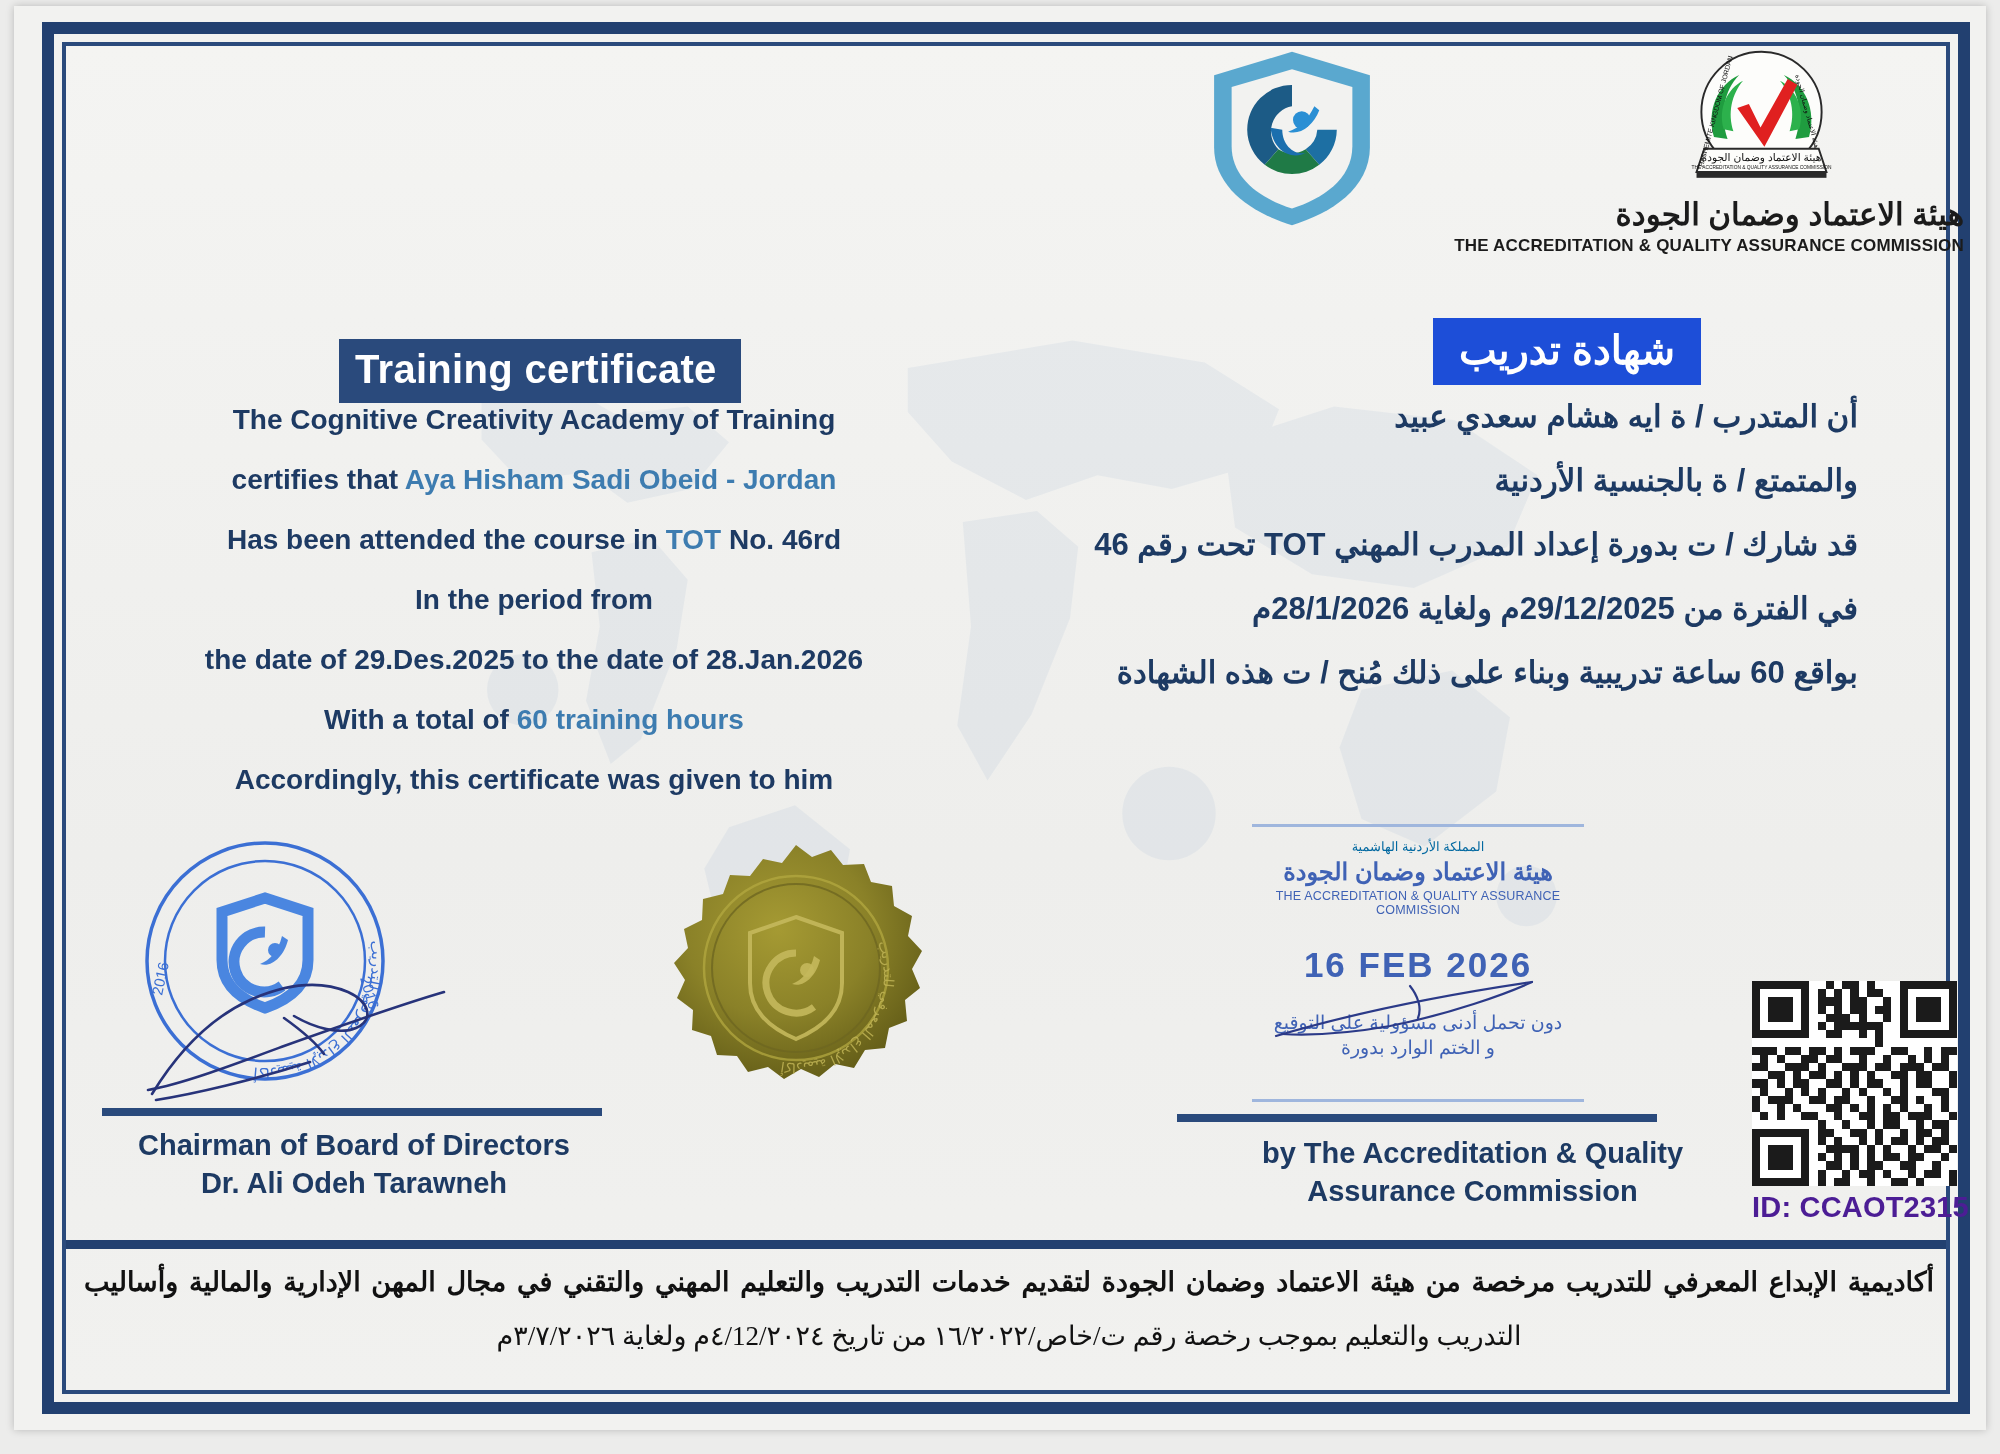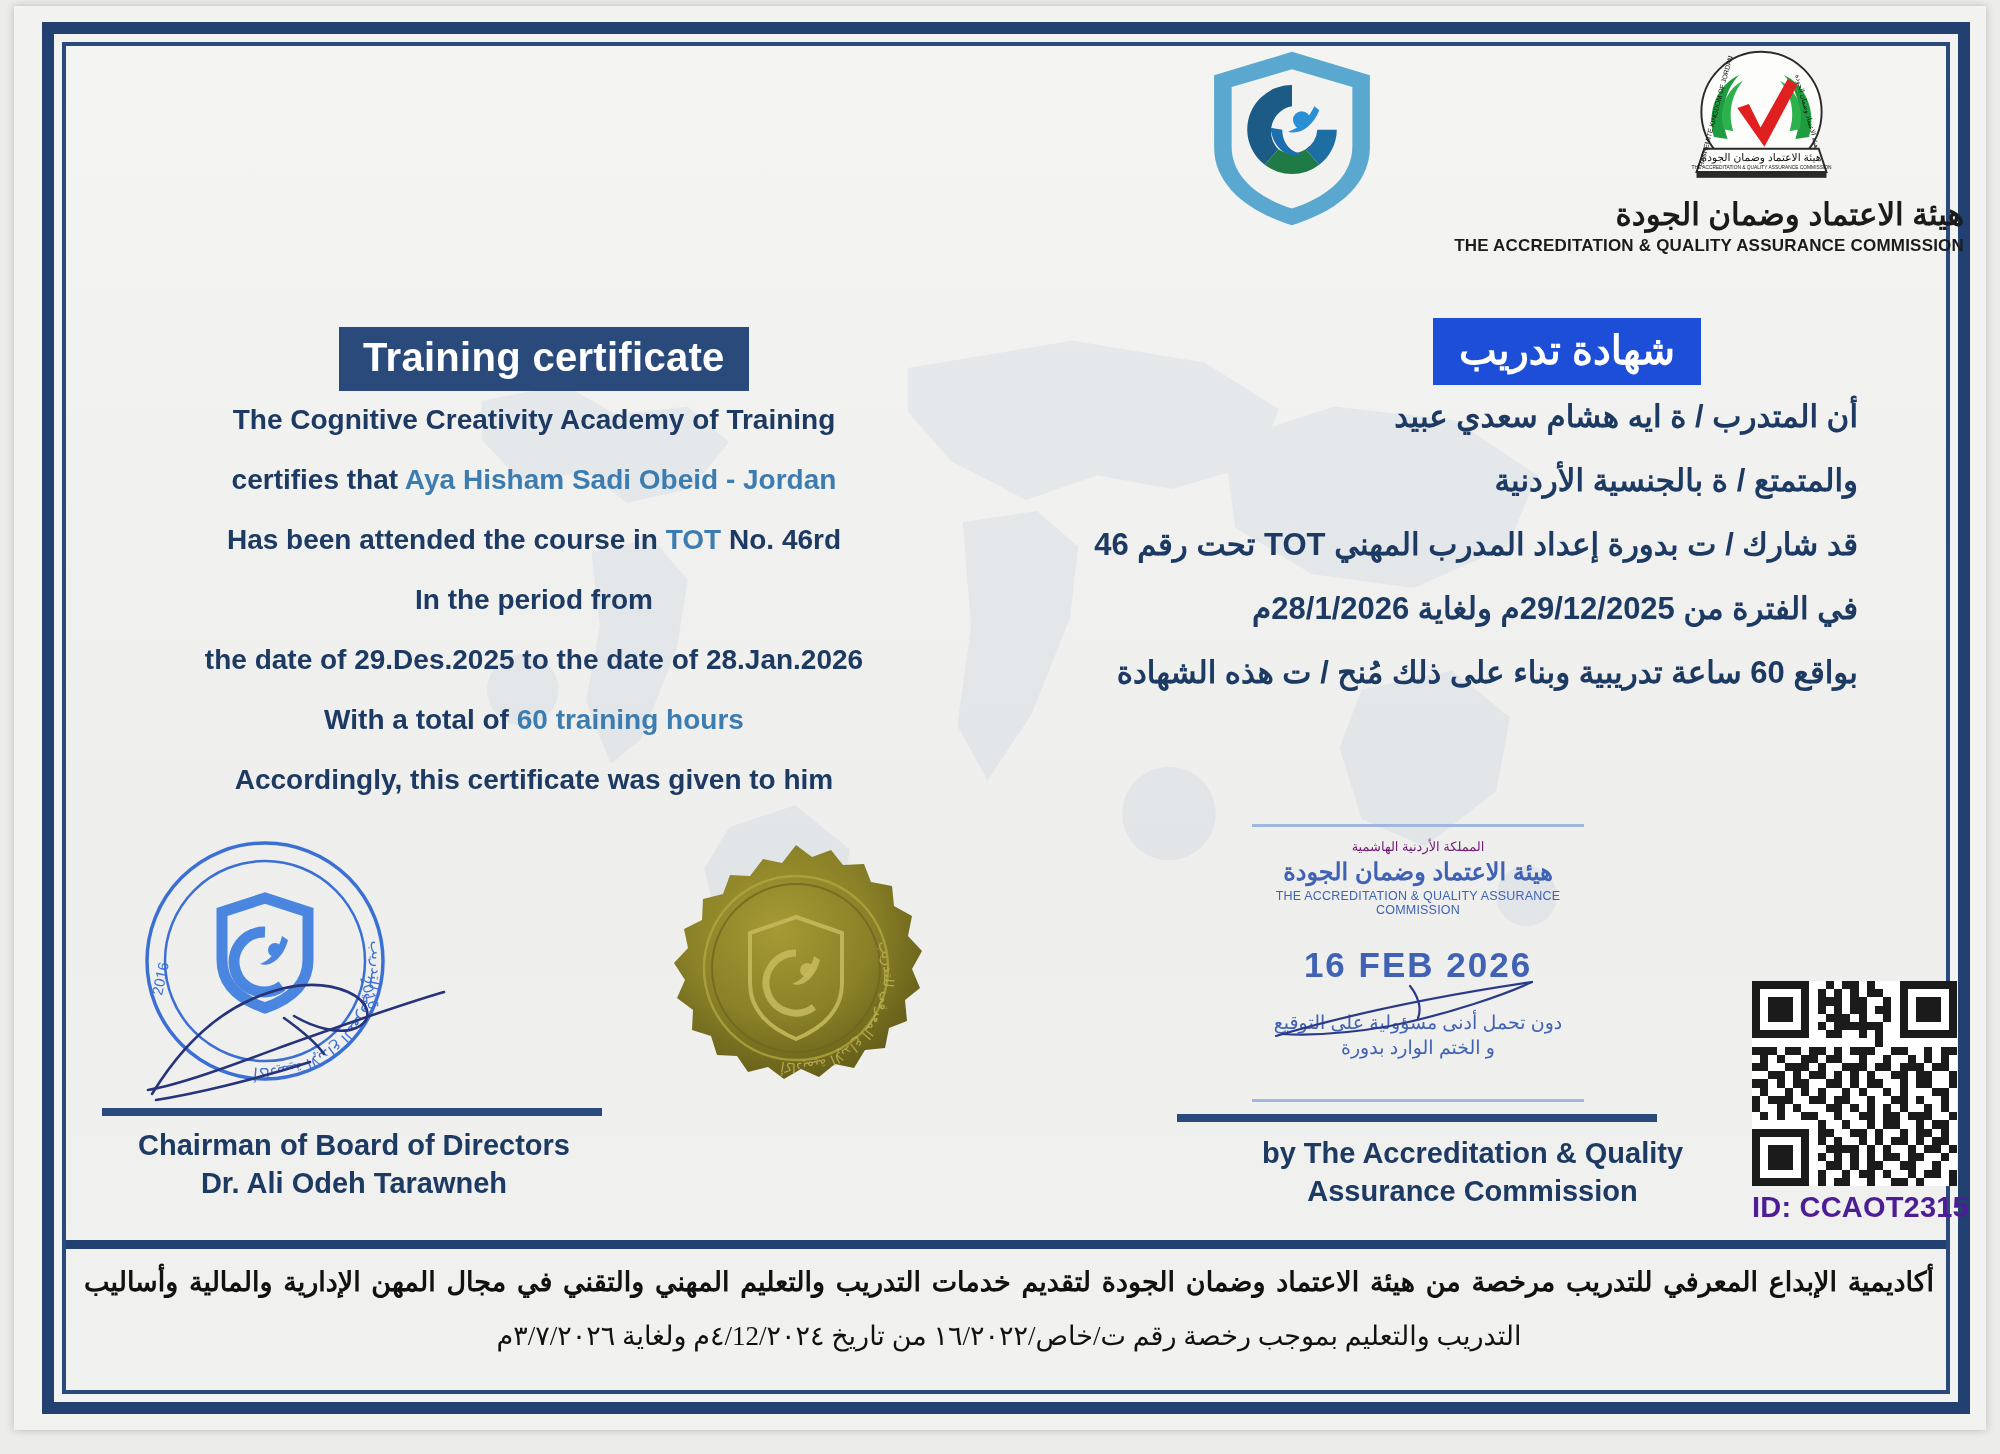--- a/index.html
+++ b/index.html
@@ -117,26 +117,26 @@
     direction: ltr;
     text-align: right;
     letter-spacing: 0.2px;
     white-space: nowrap;
     margin-top: 3px;
   }
 
   
   .title-en {
     position: absolute;
-    left: 325px; top: 321px;
+    left: 325px; top: 333px;
     background: #2a4a7c;
     color: #fff;
     font-size: 40px;
     font-weight: bold;
-    padding: 8px 24px 11px 24px;
+    padding: 8px 24px 11px 16px;
     letter-spacing: 0.3px;
   }
   .title-ar {
     position: absolute;
     right: 285px; top: 312px;
     background: #1d4ed8;
     color: #fff;
     font-size: 40px;
     font-weight: bold;
     padding: 9px 26px 12px 26px;
@@ -190,21 +190,21 @@
     width: 332px; height: 278px;
   }
   .aqac-stamp .st-box {
     position: absolute;
     inset: 0;
     border-top: 3px solid #9fb6dd;
     border-bottom: 3px solid #9fb6dd;
     color: #3f62b5;
     text-align: center;
   }
-  .st-l1 { font-size: 13px; margin-top: 12px; direction: rtl; color:#701a75; }
+  .st-l1 { font-size: 13px; margin-top: 12px; direction: rtl; color:#0369a1; }
   .st-l2 { font-size: 24px; margin-top: 4px; direction: rtl; font-weight: bold; letter-spacing: 1px; }
   .st-l3 { font-size: 12.5px; margin-top: 3px; letter-spacing: .2px; }
   .st-date { font-size: 35px; font-weight: bold; margin-top: 28px; letter-spacing: 2px; }
   .st-l4 { font-size: 19px; margin-top: 26px; direction: rtl; }
   .st-l5 { font-size: 19px; margin-top: 2px; direction: rtl; }
   .stamp-sig {
     position: absolute;
     left: 18px; top: 150px;
     width: 290px; height: 70px;
   }

